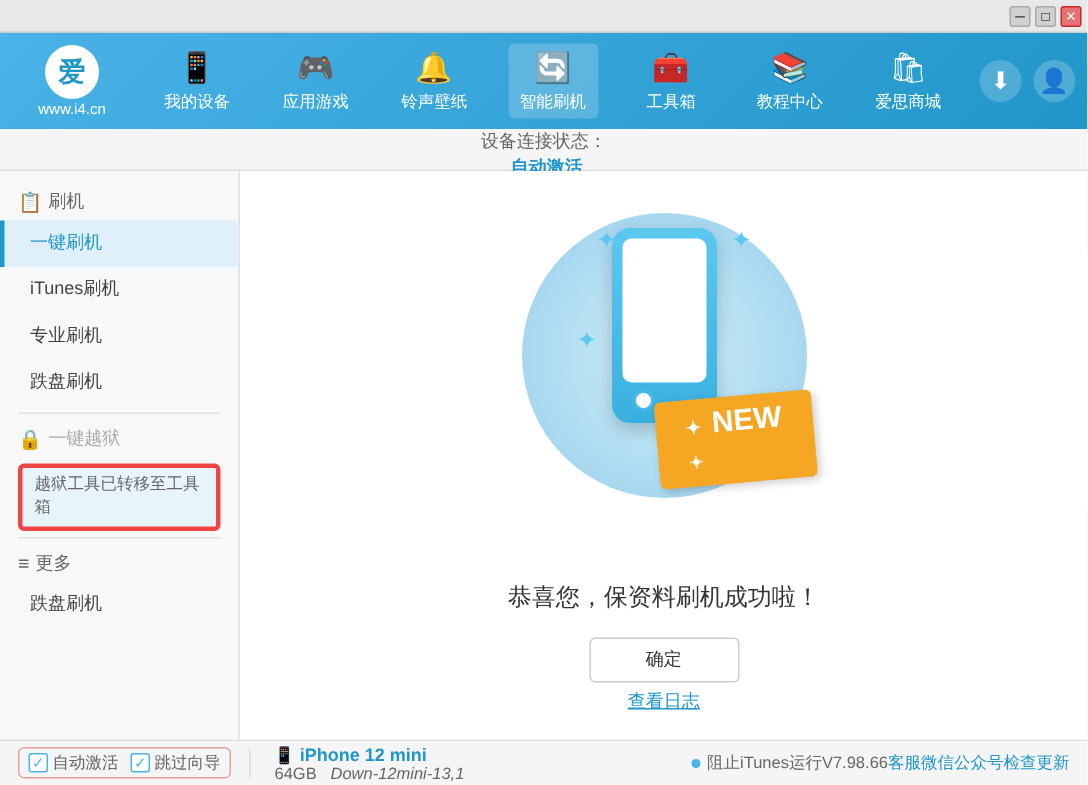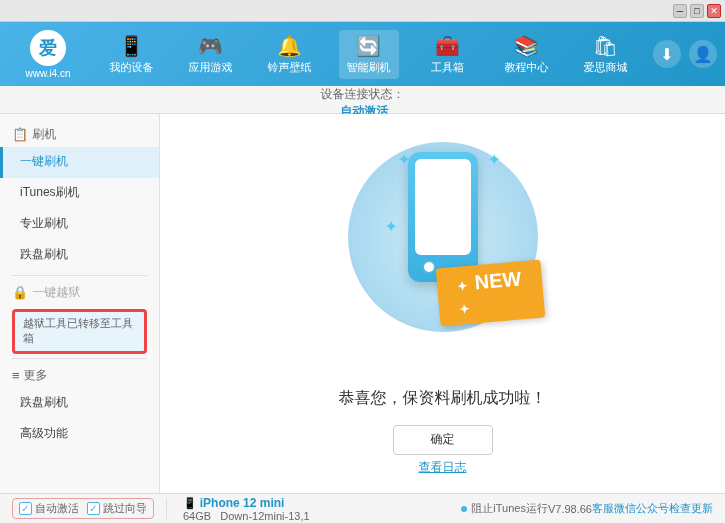--- a/index.html
+++ b/index.html
@@ -234,21 +234,21 @@
       width: 13px; height: 13px;
       border: 1px solid #4ab3e8;
       border-radius: 2px;
       background: #fff;
       display: flex; align-items: center; justify-content: center;
       color: #4ab3e8; font-size: 10px;
     }
     .device-info { margin-left: 4px; }
     .device-name { font-size: 12px; color: #2196c9; font-weight: bold; }
     .device-storage { font-size: 11px; color: #666; }
-    .device-model { font-size: 11px; color: #666; }
+    .device-model { font-size: 11px; color: #666; font-style: italic; }
     .bottom-right { display: flex; align-items: center; gap: 0; }
     .bottom-status { display: flex; align-items: center; gap: 4px; }
     .status-dot { width: 6px; height: 6px; border-radius: 50%; background: #4ab3e8; }
 
     .checkbox-border-box {
       border: 1px solid #e8a0a0;
       border-radius: 4px;
       padding: 2px 6px;
       display: flex; align-items: center; gap: 8px;
     }
@@ -330,21 +330,20 @@
     </div>
     <div class="notice-box">越狱工具已转移至工具箱</div>
 
     <div class="sidebar-divider"></div>
 
     <div class="sidebar-section-header">
       <span class="sidebar-section-icon">≡</span>
       <span>更多</span>
     </div>
     <div class="sidebar-item">跌盘刷机</div>
-    <div class="sidebar-item">高级功能</div>
   </div>
 
   <div class="content">
 
     <div class="phone-illustration">
       <div class="phone-bg-circle"></div>
 
       <div class="sparkle sparkle1">✦</div>
       <div class="sparkle sparkle2">✦</div>
       <div class="sparkle sparkle3">✦</div>

